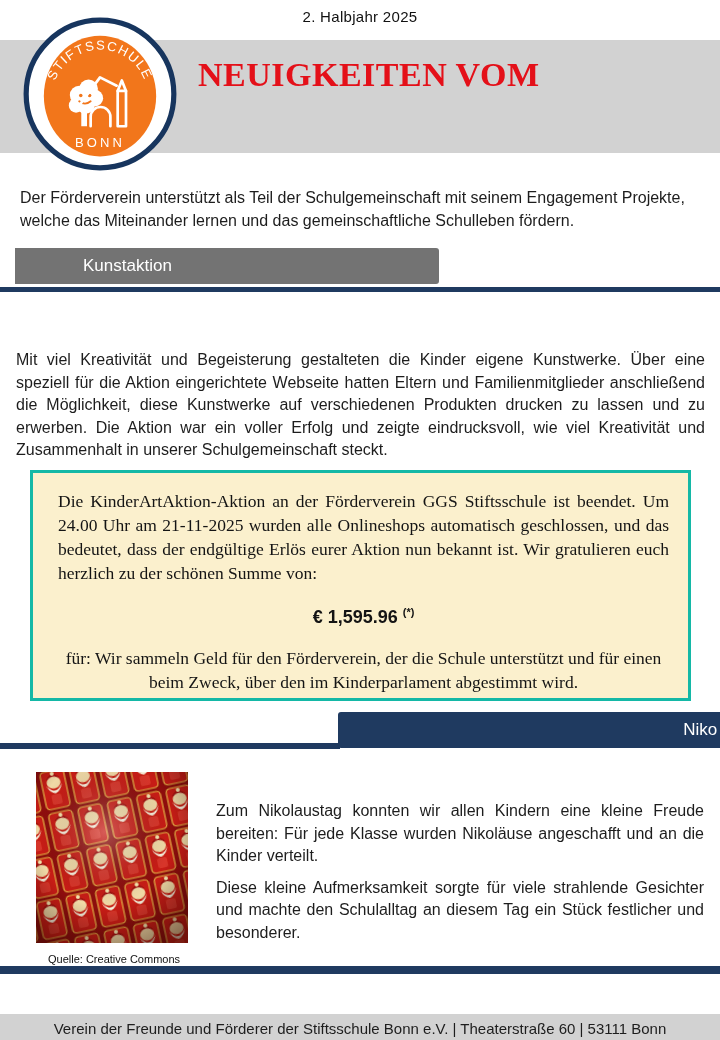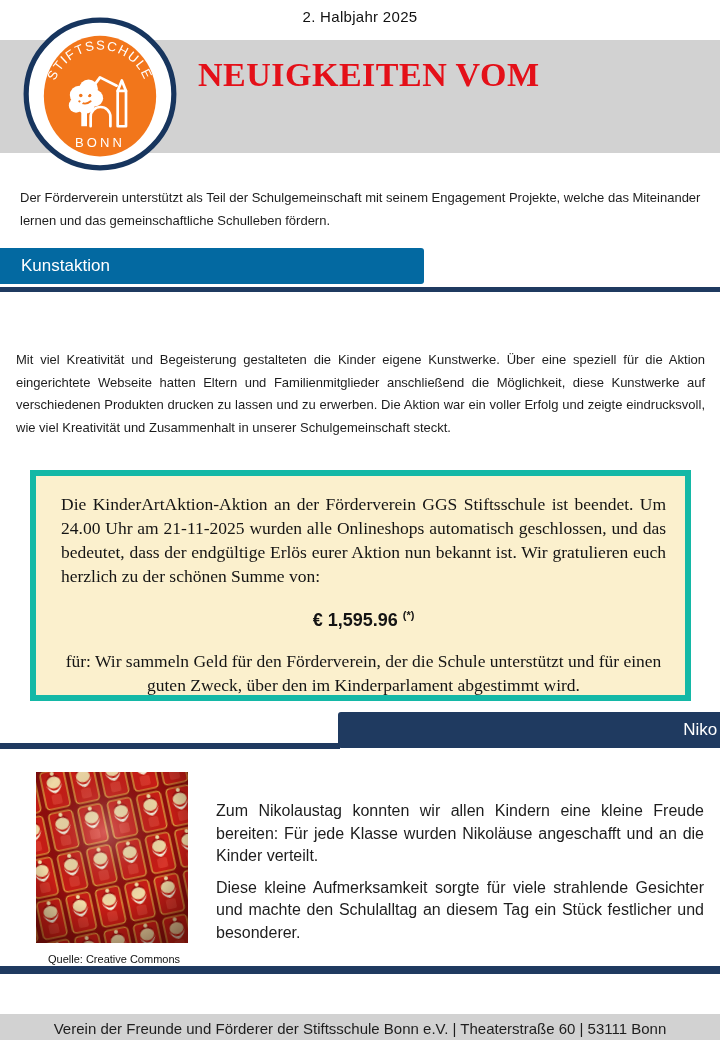--- a/index.html
+++ b/index.html
@@ -8,30 +8,30 @@
   .date{position:absolute;top:8px;left:0;width:720px;text-align:center;
         font-size:15px;letter-spacing:.3px;color:#111;}
   .gray-band{position:absolute;top:40px;left:0;width:720px;height:113px;background:#d2d2d2;}
   .logo{position:absolute;top:16px;left:22px;width:156px;height:156px;}
   .title{position:absolute;top:44px;left:190px;width:520px;margin:8px;
          font-family:"Liberation Serif",serif;font-weight:bold;color:#e41019;
          font-size:34px;line-height:46px;letter-spacing:.5px;}
   .intro{position:absolute;top:187px;left:20px;width:684px;
          font-size:16px;line-height:22px;}
   .sec1{position:absolute;top:248px;left:0;width:720px;height:44px;}
-  .sec1 .bar{position:absolute;left:0;top:0;width:424px;height:36px;background:#0369a1;
+  .sec1 .bar{position:absolute;left:15px;top:0;width:424px;height:36px;background:#737373;
              border-radius:0 3px 3px 0;color:#fff;font-size:17px;line-height:36px;
-             padding-left:21px;box-sizing:border-box;}
+             padding-left:68px;box-sizing:border-box;}
   .sec1 .rule{position:absolute;left:0;top:39px;width:720px;height:5px;background:#1f3a60;}
-  .bodytext{position:absolute;font-size:13px;line-height:22.5px;margin:0;}
+  .bodytext{position:absolute;font-size:16px;line-height:22.5px;margin:0;}
   #k-para1{top:301px;left:20px;width:684px;}
   #k-para2{top:333px;left:16px;width:689px;text-align:justify;margin-top:16px;}
   #k-para3{top:423px;left:16px;width:689px;text-align:justify;}
   .quote-box{position:absolute;top:470px;left:30px;width:661px;height:231px;
-             background:#fbf0cd;border:6px solid #14b8a6;box-sizing:border-box;
+             background:#fbf0cd;border:3px solid #14b8a6;box-sizing:border-box;
              padding:16px 19px 0 25px;font-family:"Liberation Serif",serif;
              font-size:17.5px;line-height:24px;color:#141414;}
   .q-text{text-align:justify;margin:0;}
   .q-amount{text-align:center;margin:15px 0 0 0;
             font-family:"Liberation Sans",sans-serif;font-weight:bold;font-size:18px;}
   .q-amount sup{font-size:11px;}
   .q-purpose{text-align:center;margin:17px 0 0 0;}
   .sec2{position:absolute;top:712px;left:0;width:720px;height:40px;}
   .sec2 .rule{position:absolute;left:0;top:31px;width:340px;height:6px;background:#1f3a60;}
   .sec2 .bar{position:absolute;left:338px;top:0;width:448px;height:36px;background:#1f3a60;
@@ -97,21 +97,21 @@
   <div class="sec1">
     <div class="bar">Kunstaktion</div>
     <div class="rule"></div>
   </div>
 
   <p class="bodytext" id="k-para2">Mit viel Kreativität und Begeisterung gestalteten die Kinder eigene Kunstwerke. Über eine speziell für die Aktion eingerichtete Webseite hatten Eltern und Familienmitglieder anschließend die Möglichkeit, diese Kunstwerke auf verschiedenen Produkten drucken zu lassen und zu erwerben. Die Aktion war ein voller Erfolg und zeigte eindrucksvoll, wie viel Kreativität und Zusammenhalt in unserer Schulgemeinschaft steckt.</p>
 
   <div class="quote-box">
     <p class="q-text">Die KinderArtAktion-Aktion an der Förderverein GGS Stiftsschule ist beendet. Um 24.00 Uhr am 21-11-2025 wurden alle Onlineshops automatisch geschlossen, und das bedeutet, dass der endgültige Erlös eurer Aktion nun bekannt ist. Wir gratulieren euch herzlich zu der schönen Summe von:</p>
     <p class="q-amount"><span>€ 1,595.96</span> <sup>(*)</sup></p>
-    <p class="q-purpose">für: Wir sammeln Geld für den Förderverein, der die Schule unterstützt und für einen guten Zweck, über den im Kinderparlament abgestimmt wird.</p>
+    <p class="q-purpose">für: Wir sammeln Geld für den Förderverein, der die Schule unterstützt und für einen beim Zweck, über den im Kinderparlament abgestimmt wird.</p>
   </div>
 
   <div class="sec2">
     <div class="rule"></div>
     <div class="bar">Nikolaustag</div>
     <div class="edge"></div>
   </div>
 
   <div class="photo">
     <svg width="152" height="171" viewBox="0 0 152 171">

